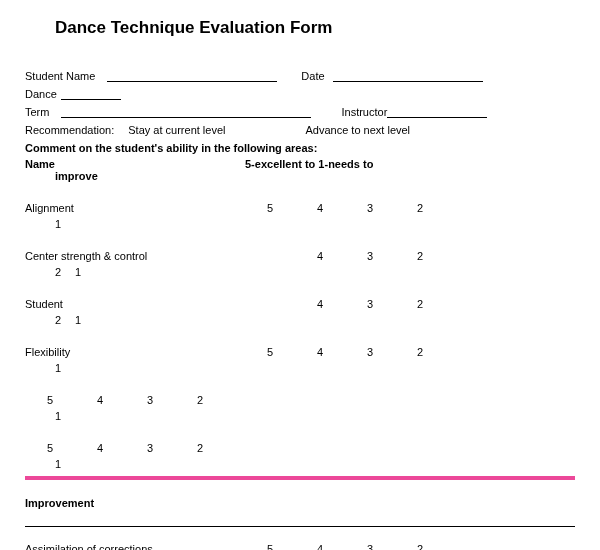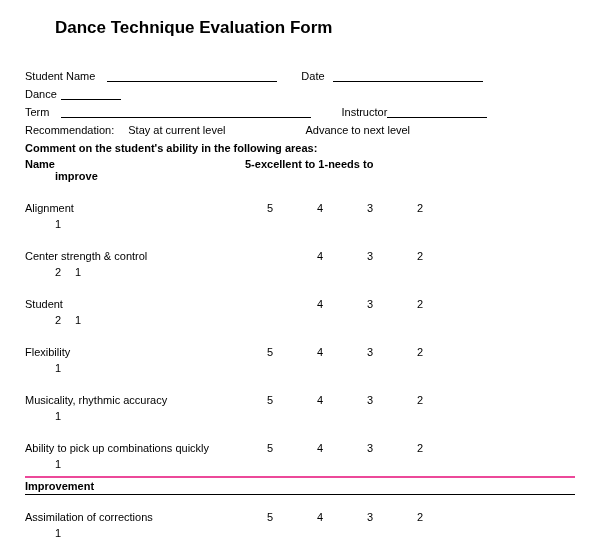--- a/index.html
+++ b/index.html
@@ -41,23 +41,23 @@
     display: flex;
     align-items: center;
     min-height: 20px;
     margin-top: 12px;
   }
   .wrap-row {
     display: flex;
     min-height: 16px;
   }
   .section-divider {
-    border-top: 2px solid #ec4899;
+    border-top: 4px solid #ec4899;
     border-bottom: 1px solid #000;
-    padding: 2px 0;
+    padding: 17px 0;
     margin-top: 2px;
   }
 </style>
 </head>
 <body>
 
 <div class="title bold">Dance Technique Evaluation Form</div>
 
 <div class="row">
   <span class="lbl">Student Name</span>
@@ -138,31 +138,29 @@
       <div class="skill-col">Flexibility</div>
       <div class="rating-col">5</div>
       <div class="rating-col">4</div>
       <div class="rating-col">3</div>
       <div class="rating-col">2</div>
     </div>
     <div class="wrap-row">
       <div class="indent rating-col" style="text-align: left;">1</div>
     </div>
     <div class="skill-row">
-      <div class="skill-col">Musicality, rhythmic accuracy</div>
       <div class="rating-col">5</div>
       <div class="rating-col">4</div>
       <div class="rating-col">3</div>
       <div class="rating-col">2</div>
     </div>
     <div class="wrap-row">
       <div class="indent rating-col" style="text-align: left;">1</div>
     </div>
     <div class="skill-row">
-      <div class="skill-col">Ability to pick up combinations quickly</div>
       <div class="rating-col">5</div>
       <div class="rating-col">4</div>
       <div class="rating-col">3</div>
       <div class="rating-col">2</div>
     </div>
     <div class="wrap-row">
       <div class="indent rating-col" style="text-align: left;">1</div>
     </div>
   </div>
 

